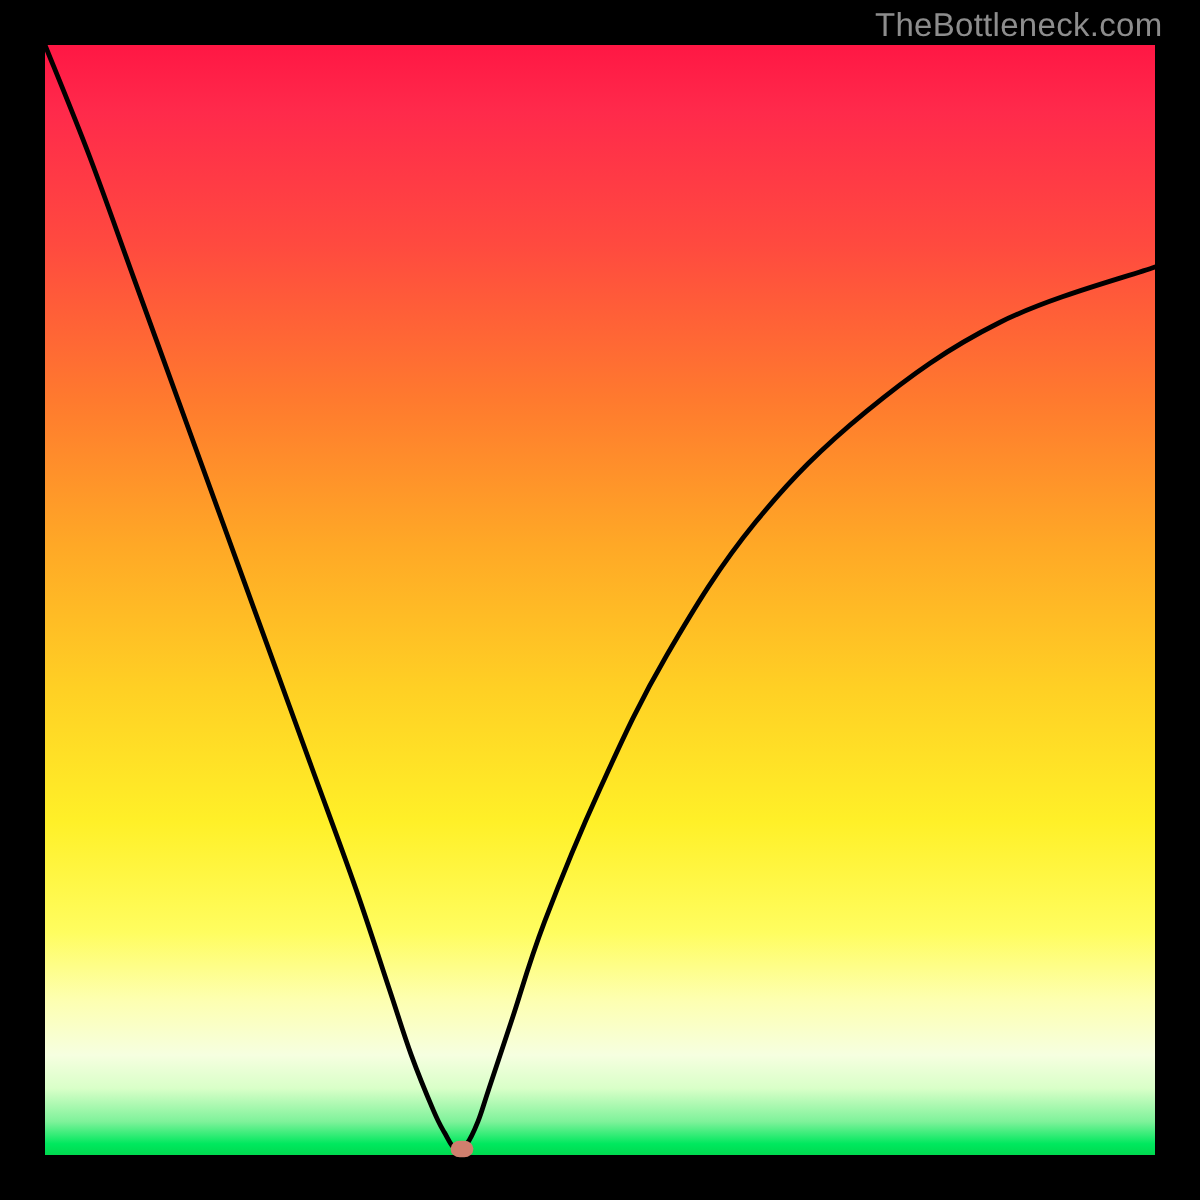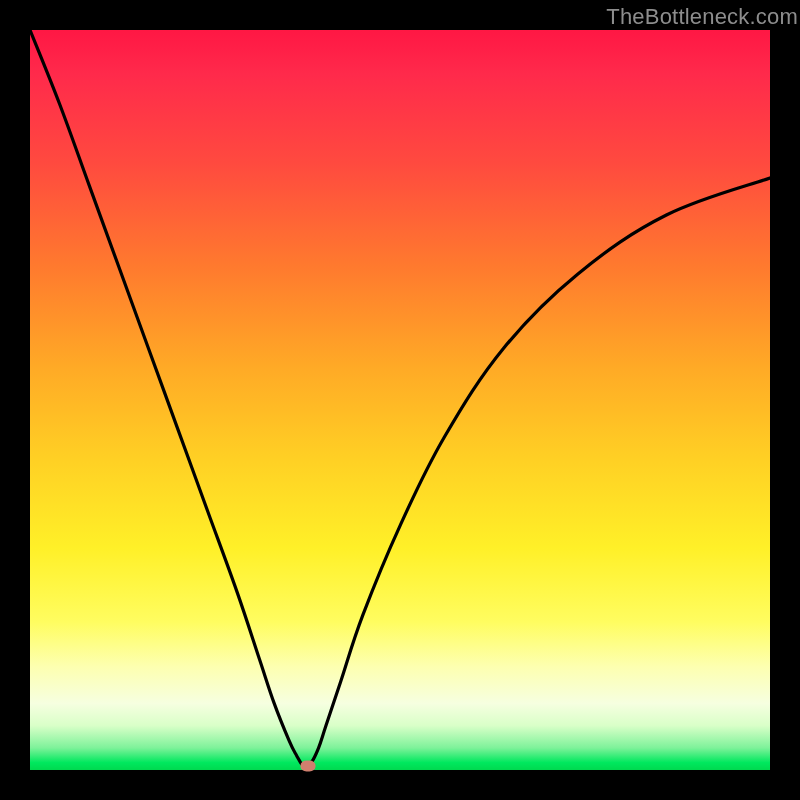--- a/index.html
+++ b/index.html
@@ -39,21 +39,21 @@
       #f6ffe0 91%,
       #d9ffc8 94%,
       #7ef29a 97%,
       #00e85e 99%,
       #00d94f 100%
     );
   }
   .watermark {
     position: absolute;
     top: 4px;
-    right: 2px;
+    right: 25px;
     color: #8d8d8d;
     font-size: 22px;
     letter-spacing: 0.2px;
     user-select: none;
   }
   svg.curve {
     position: absolute;
     left: 0;
     top: 0;
     width: 100%;

